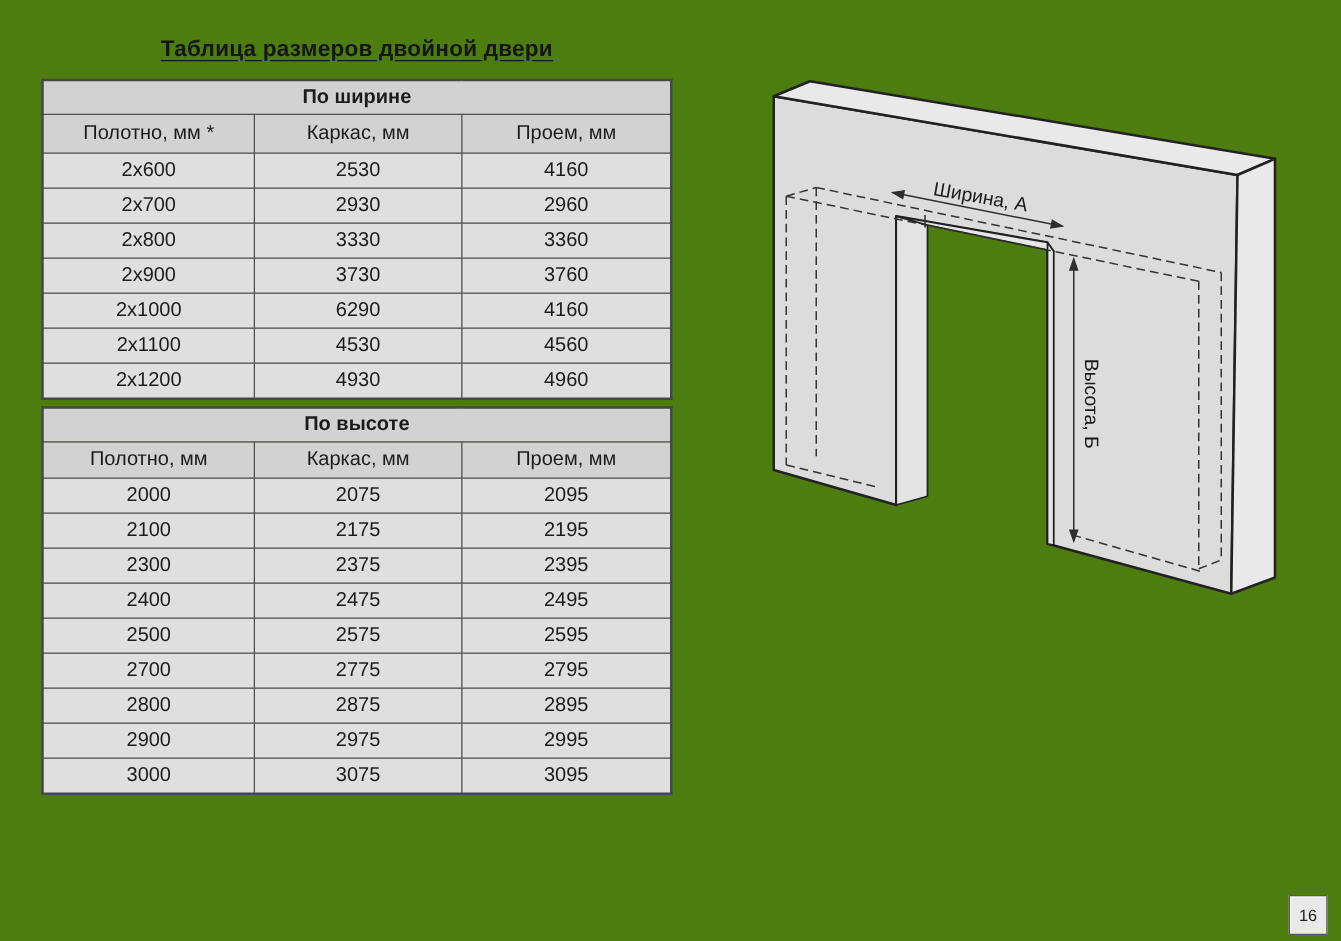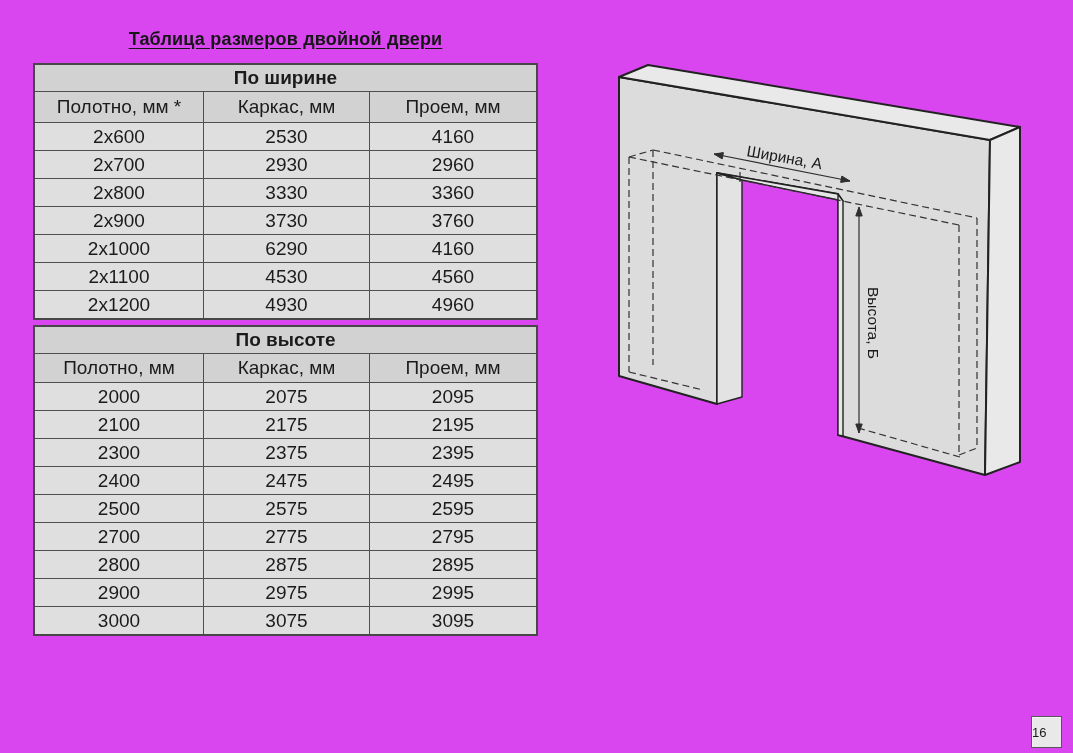--- a/index.html
+++ b/index.html
@@ -4,51 +4,51 @@
 <style>
   html,body{margin:0;padding:0;}
   body{
     width:1073px;height:753px;
     background:#e1e1e1;
     font-family:"Liberation Sans", sans-serif;
     color:#1b1b1b;
   }
   .page{
     position:relative;width:1073px;height:753px;
-    background:#d946ef;overflow:hidden;
+    background:#4d7c0f;overflow:hidden;
   }
   .doc-title{
     position:absolute;left:33px;top:29px;width:505px;
     text-align:center;font-size:18px;font-weight:bold;
     text-decoration:underline;text-underline-offset:3px;
     letter-spacing:.2px;color:#161616;
   }
   table.dim-table{
     position:absolute;left:33px;width:505px;
     border-collapse:collapse;table-layout:fixed;
-    font-size:19px;color:#1b1b1b;
+    font-size:16px;color:#1b1b1b;
     border:2px solid #474747;
   }
   #width-table{top:63px;}
   #height-table{top:325px;}
   .dim-table th,.dim-table td{
     border:1px solid #4f4f4f;
     text-align:center;vertical-align:middle;padding:0;
   }
   .dim-table .title-row th{height:26px;background:#d2d2d2;font-weight:bold;}
   .dim-table .head-row th{height:30px;background:#d2d2d2;font-weight:normal;}
   #height-table .head-row th{height:28px;margin-top:33px;}
   .dim-table .data-row td{height:27px;background:#dfdfdf;font-weight:normal;}
   .diagram{position:absolute;left:560px;top:30px;}
   .dlabel{font-family:"Liberation Sans", sans-serif;font-size:15.5px;fill:#1a1a1a;}
   .pagenum{
     position:absolute;right:11px;bottom:5px;
     width:29px;height:30px;
     border:1px solid #585858;background:#e9e9e9;
-    display:flex;align-items:center;justify-content:flex-start;
+    display:flex;align-items:center;justify-content:center;
     font-size:13px;color:#1b1b1b;
     box-shadow:inset 1px 1px 0 #f5f5f5;
   }
 </style>
 </head>
 <body>
 
 <div class="page">
 
   <div class="doc-title">Таблица размеров двойной двери</div>

